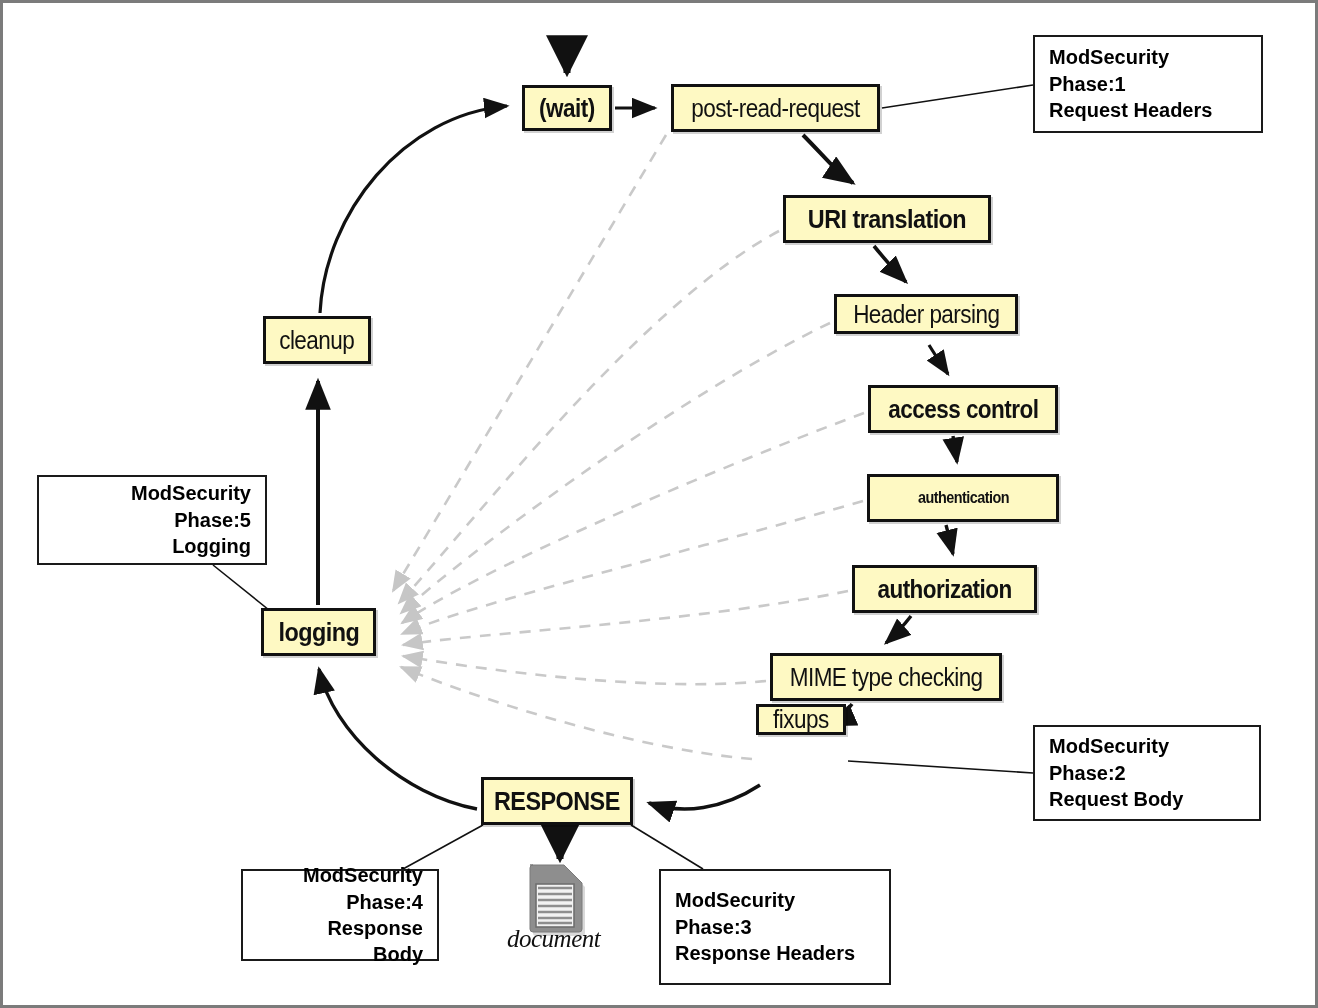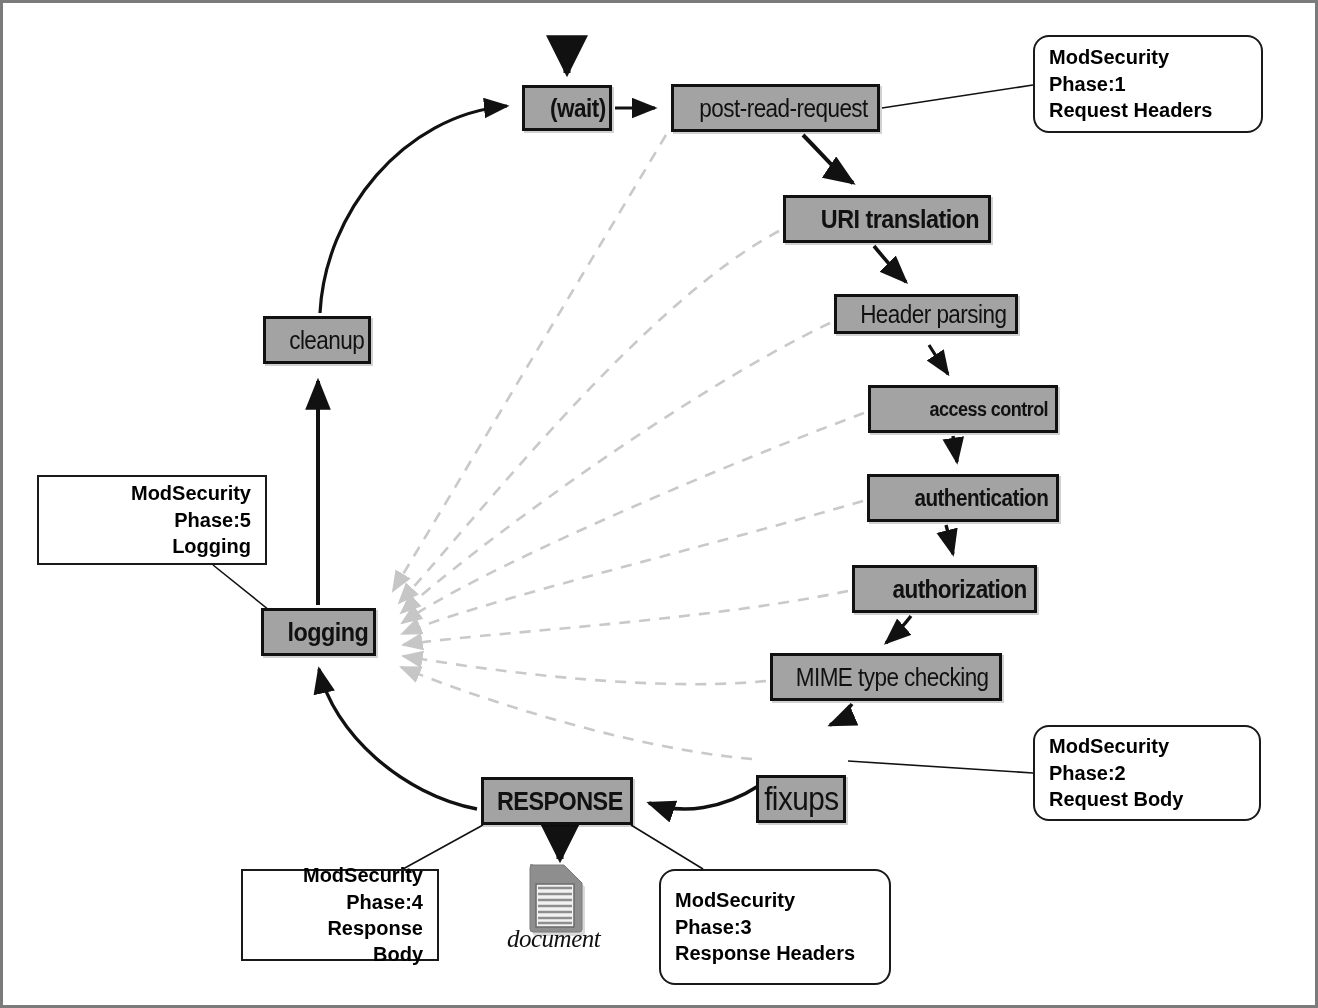--- a/index.html
+++ b/index.html
@@ -11,24 +11,24 @@
     background:#ffffff;
     border:3px solid #7b7b7b;
     box-sizing:border-box;
     overflow:hidden;
   }
   #svg-layer{position:absolute;left:0;top:0;width:1318px;height:1008px;}
 
   
   .node{
     position:absolute;
-    background:#a3a3a3;
+    background:#fef9c3;
     border:3px solid #111111;
     box-shadow:2px 2px 0 rgba(0,0,0,0.18);
-    display:flex;align-items:center;justify-content:flex-end;
+    display:flex;align-items:center;justify-content:center;
     box-sizing:border-box;
     color:#111;
     font-family:"Liberation Sans","DejaVu Sans",sans-serif;
     letter-spacing:-0.6px;
     white-space:nowrap;
     z-index:4;
   }
   .node span{display:block;transform:scaleX(0.9);transform-origin:center;}
   .node.reg{font-weight:400;}
   .node.bold{font-weight:700;}
@@ -42,21 +42,21 @@
     display:flex;flex-direction:column;justify-content:center;
     font-family:"Liberation Sans","DejaVu Sans",sans-serif;
     font-weight:700;
     font-size:20px;
     line-height:1.32;
     color:#000;
     padding:0 14px;
     z-index:6;
   }
   .callout.right-al{text-align:right;padding-left:37px;}
-  .callout.left-al{text-align:left;border-radius:16px;}
+  .callout.left-al{text-align:left;}
 
   
   #doc-icon{position:absolute;z-index:5;}
   #doc-label{
     position:absolute;
     font-family:"Liberation Serif","DejaVu Serif",serif;
     font-weight:400;font-style:italic;
     font-size:25px;color:#111;
     letter-spacing:-0.5px;
     z-index:5;
@@ -141,37 +141,37 @@
   </div>
 
   <div class="node bold" style="left:780px;top:192px;width:208px;height:48px;font-size:26px;">
     <span>URI translation</span>
   </div>
 
   <div class="node reg" style="left:831px;top:291px;width:184px;height:40px;font-size:25px;">
     <span>Header parsing</span>
   </div>
 
-  <div class="node bold" style="left:865px;top:382px;width:190px;height:48px;font-size:20px;">
+  <div class="node bold" style="left:865px;top:382px;width:190px;height:48px;font-size:25px;">
     <span>access control</span>
   </div>
 
-  <div class="node bold" style="left:864px;top:471px;width:192px;height:48px;font-size:23px;">
+  <div class="node bold" style="left:864px;top:471px;width:192px;height:48px;font-size:16px;">
     <span>authentication</span>
   </div>
 
   <div class="node bold" style="left:849px;top:562px;width:185px;height:48px;font-size:25px;">
     <span>authorization</span>
   </div>
 
   <div class="node reg" style="left:767px;top:650px;width:232px;height:48px;font-size:25px;">
     <span>MIME type checking</span>
   </div>
 
-  <div class="node reg" style="left:753px;top:772px;width:90px;height:48px;font-size:33px;">
+  <div class="node reg" style="left:753px;top:701px;width:90px;height:31px;font-size:25px;">
     <span>fixups</span>
   </div>
 
   <div class="node bold" style="left:478px;top:774px;width:152px;height:48px;font-size:26px;">
     <span>RESPONSE</span>
   </div>
 
   <div class="node bold" style="left:258px;top:605px;width:115px;height:48px;font-size:26px;">
     <span>logging</span>
   </div>

